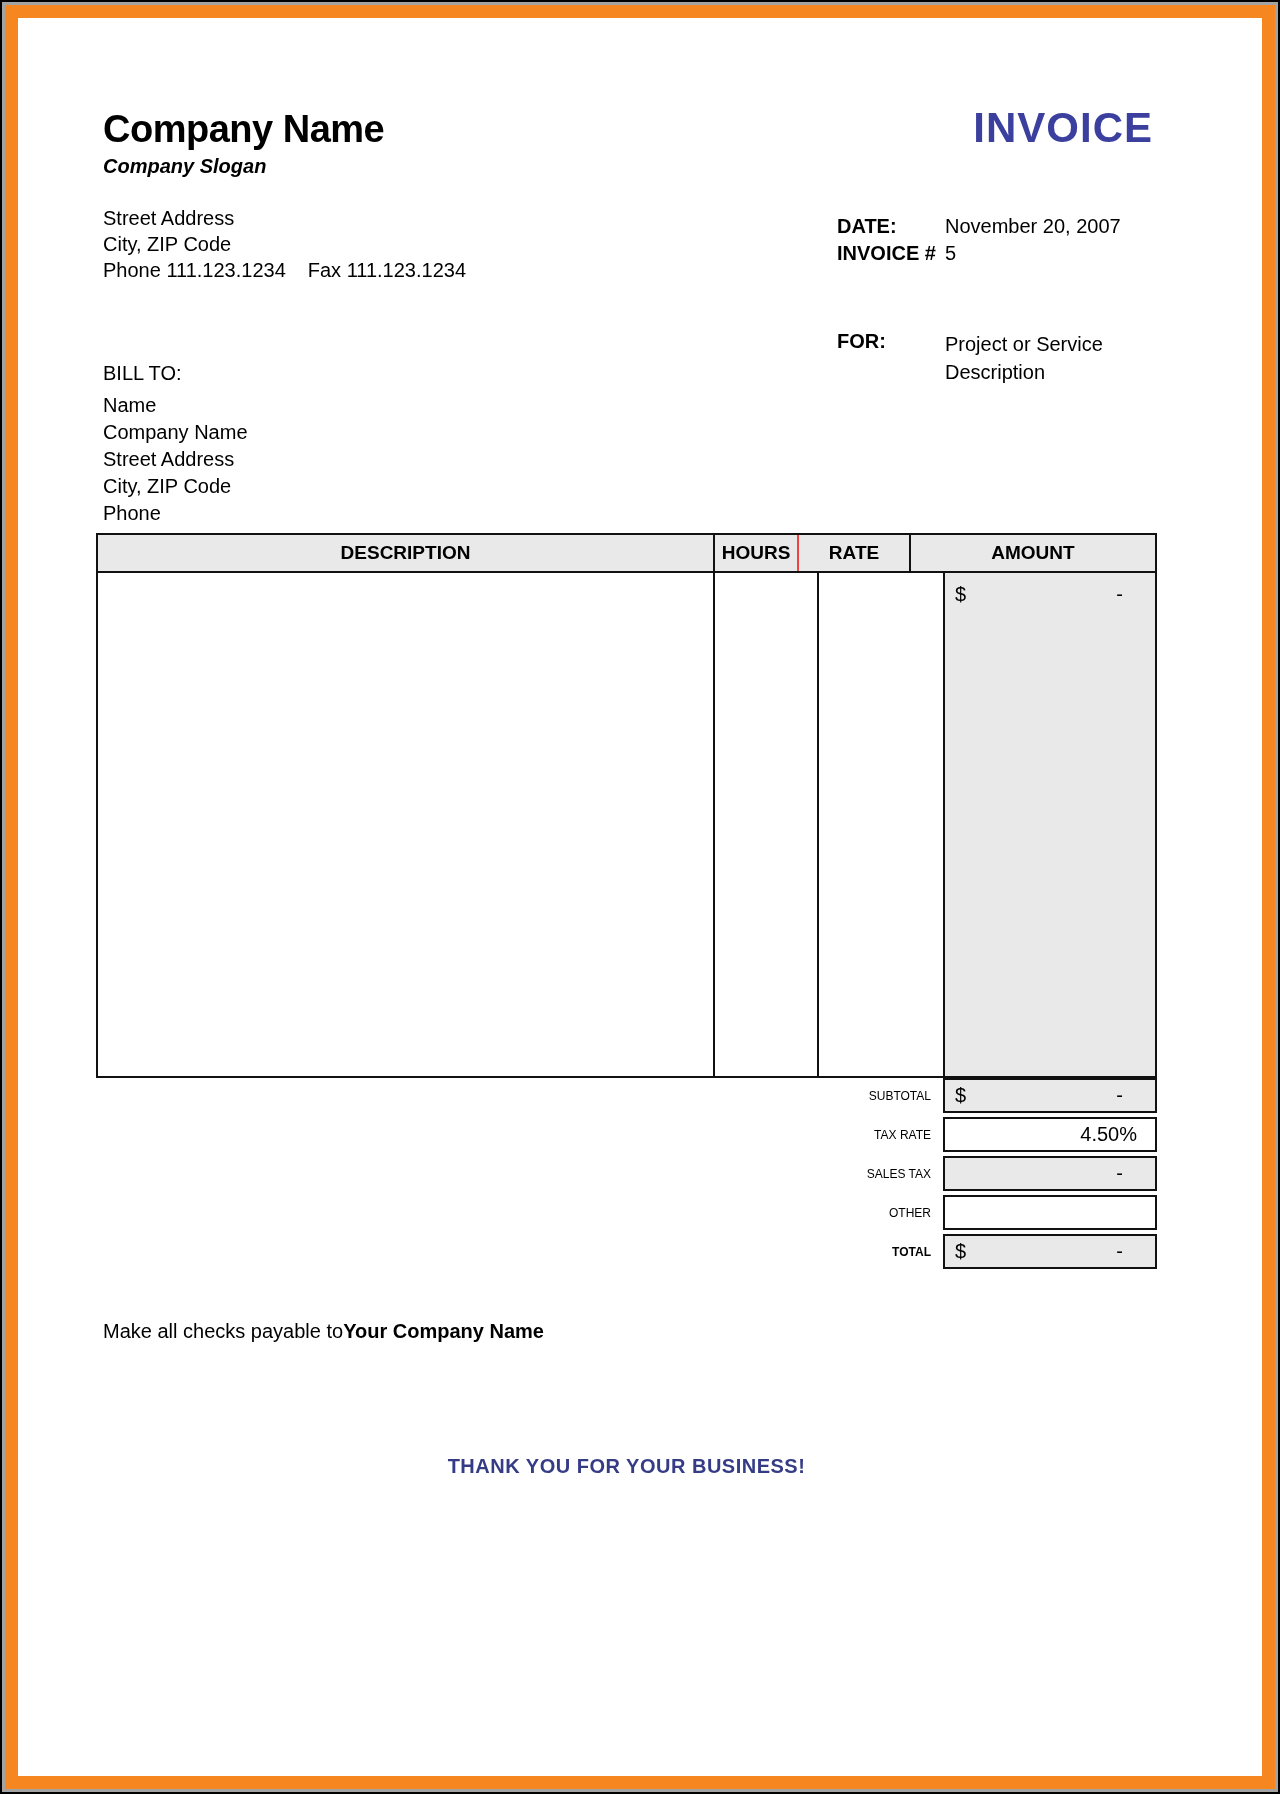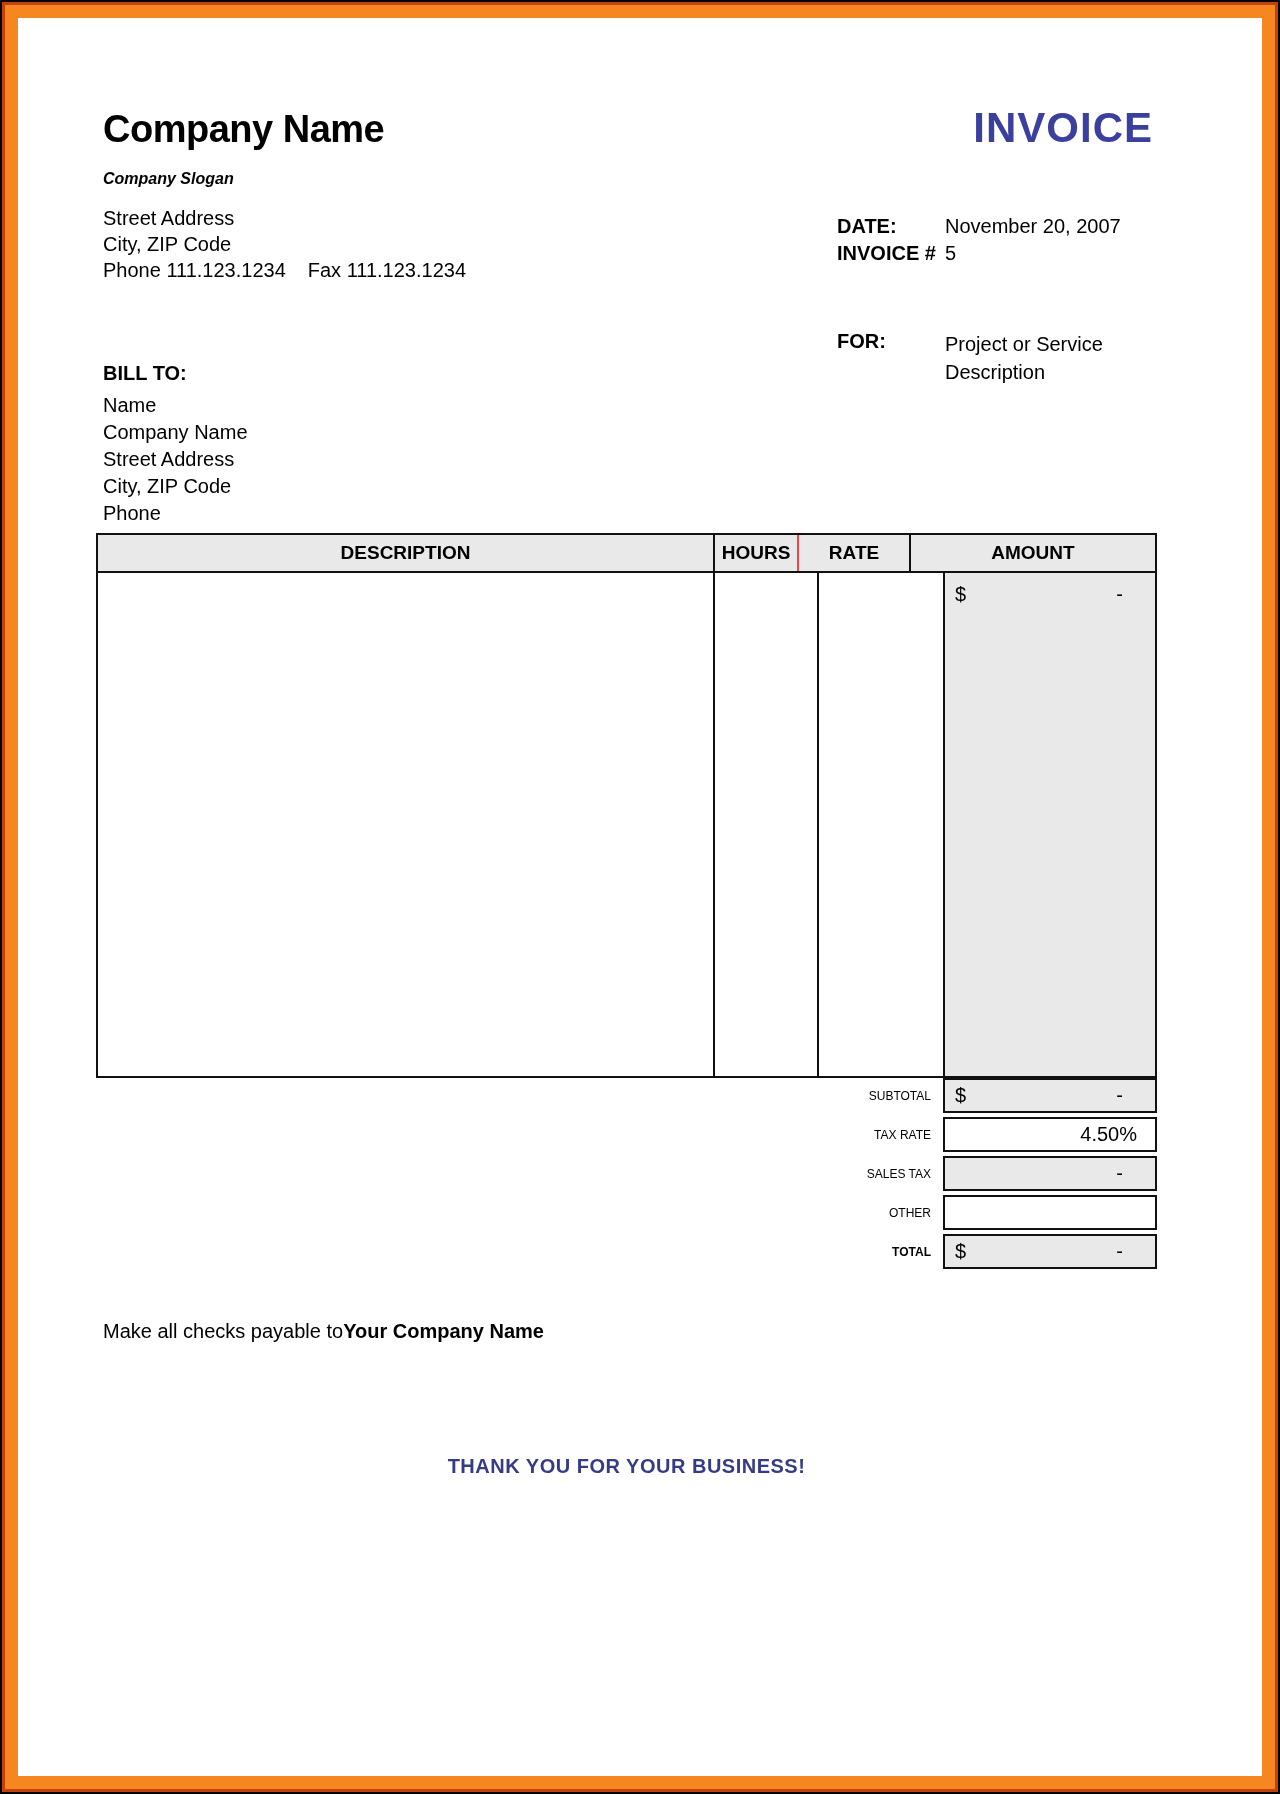--- a/index.html
+++ b/index.html
@@ -4,47 +4,47 @@
 <style>
   * { box-sizing: border-box; margin: 0; padding: 0; }
   html, body { width: 1280px; height: 1794px; }
   body {
     font-family: "Liberation Sans", sans-serif;
     color: #000;
     background: #000;
     overflow: hidden;
   }
   .frame-black { width: 1280px; height: 1794px; background: #000; padding: 2px; }
-  .frame-teal  { width: 100%; height: 100%; background: #c2410c; padding: 3px; }
+  .frame-teal  { width: 100%; height: 100%; background: #a3a3a3; padding: 3px; }
   .frame-orange{ width: 100%; height: 100%; background: #f6861f; padding: 13px; }
   .page { position: relative; width: 100%; height: 100%; background: #fff; }
 
   .abs { position: absolute; }
 
   .company-name { left: 85px; top: 90px; font-size: 38px; font-weight: bold; letter-spacing: -0.5px; }
-  .company-slogan { left: 85px; top: 152px; font-size: 16px; font-weight: bold; font-style: italic; }
+  .company-slogan { left: 85px; top: 137px; font-size: 20px; font-weight: bold; font-style: italic; }
   .company-address { left: 85px; top: 187px; font-size: 20px; line-height: 26px; }
   .fax-span { display: inline-block; margin-left: 22px; }
 
   .invoice-title {
     right: 109px; top: 86px;
     font-size: 42px; font-weight: bold; letter-spacing: 1px;
     color: #3b3f9e;
   }
 
   .meta-label { font-size: 20px; font-weight: bold; }
   .meta-value { font-size: 20px; }
   .meta-date-label   { left: 819px; top: 197px; }
   .meta-date-value   { left: 927px; top: 197px; }
   .meta-invno-label  { left: 819px; top: 224px; }
   .meta-invno-value  { left: 927px; top: 224px; }
   .meta-for-label    { left: 819px; top: 312px; }
   .meta-for-value    { left: 927px; top: 312px; width: 205px; line-height: 28px; }
 
-  .billto-label { left: 85px; top: 344px; font-size: 20px; font-weight: bold; }
+  .billto-label { left: 85px; top: 344px; font-size: 20px; font-weight: normal; }
   .billto-lines { left: 85px; top: 374px; font-size: 20px; line-height: 27px; }
 
   
   .items-header {
     left: 78px; top: 515px; width: 1061px; height: 40px;
     background: #e9e9e9; border: 2px solid #111;
     display: flex; align-items: center;
     font-size: 19px; font-weight: bold; justify-content: flex-end;
   }
   .items-header .hcell { text-align: center; height: 100%; display: flex; align-items: center; justify-content: center; }

